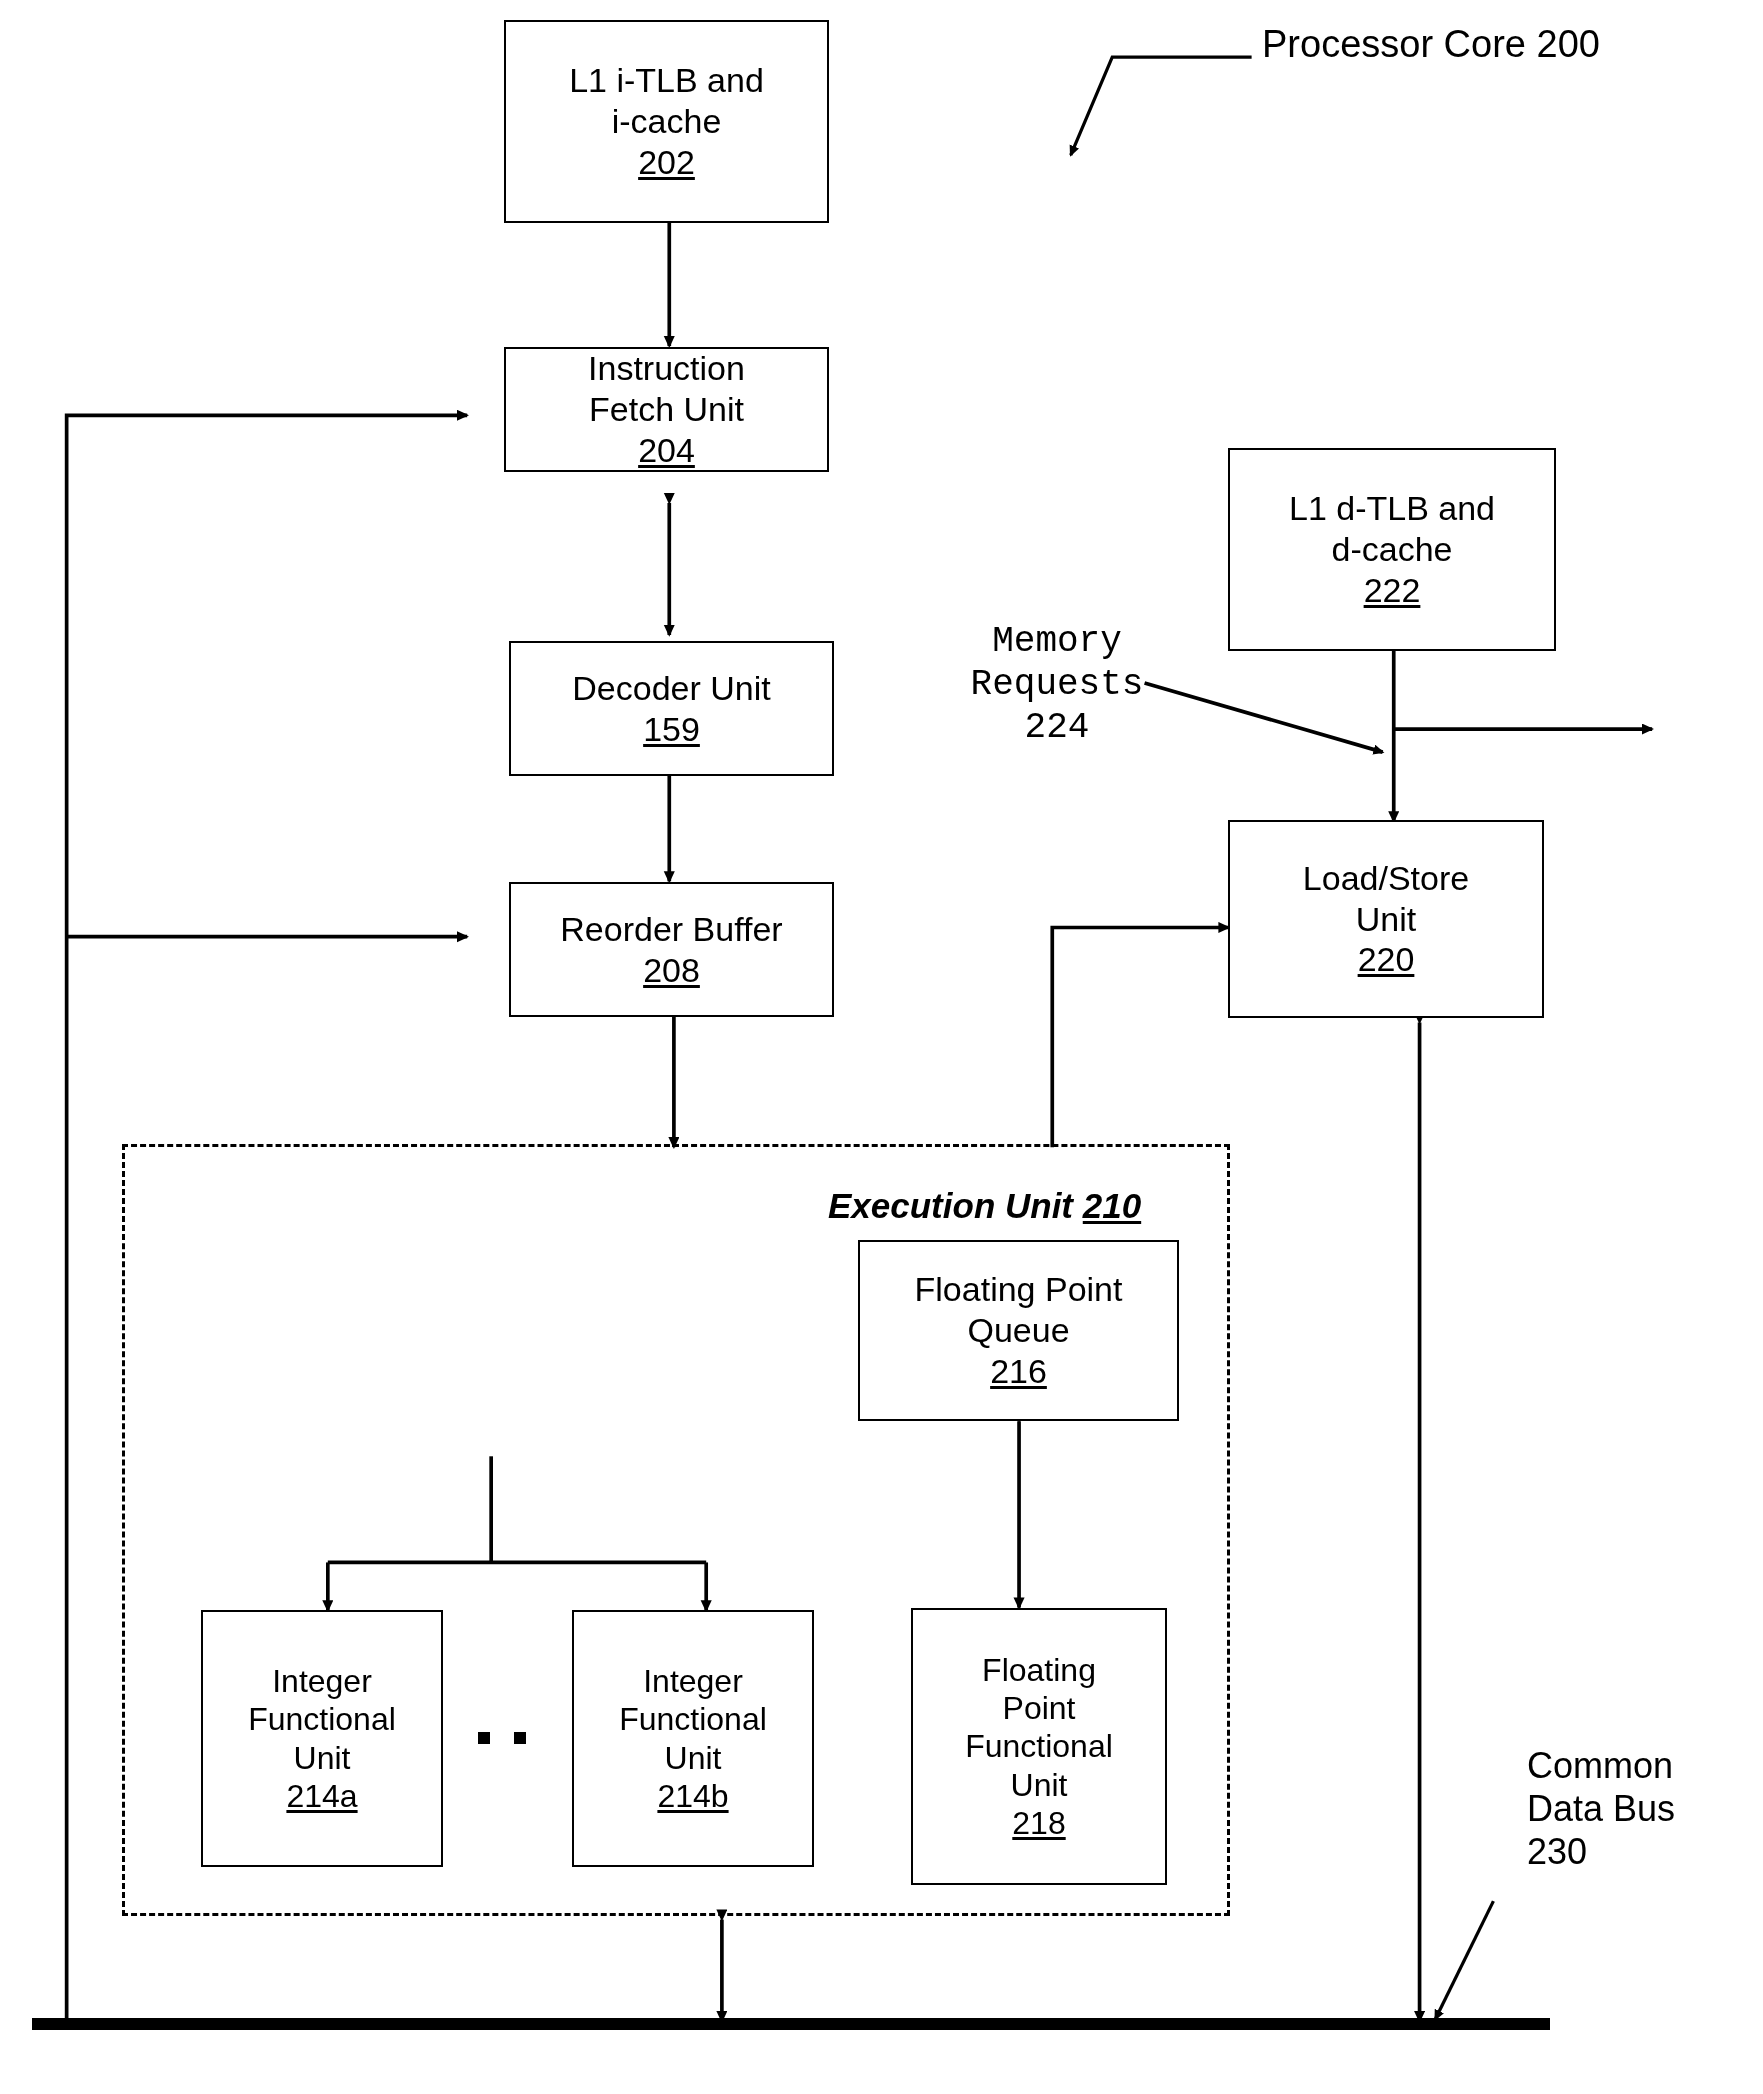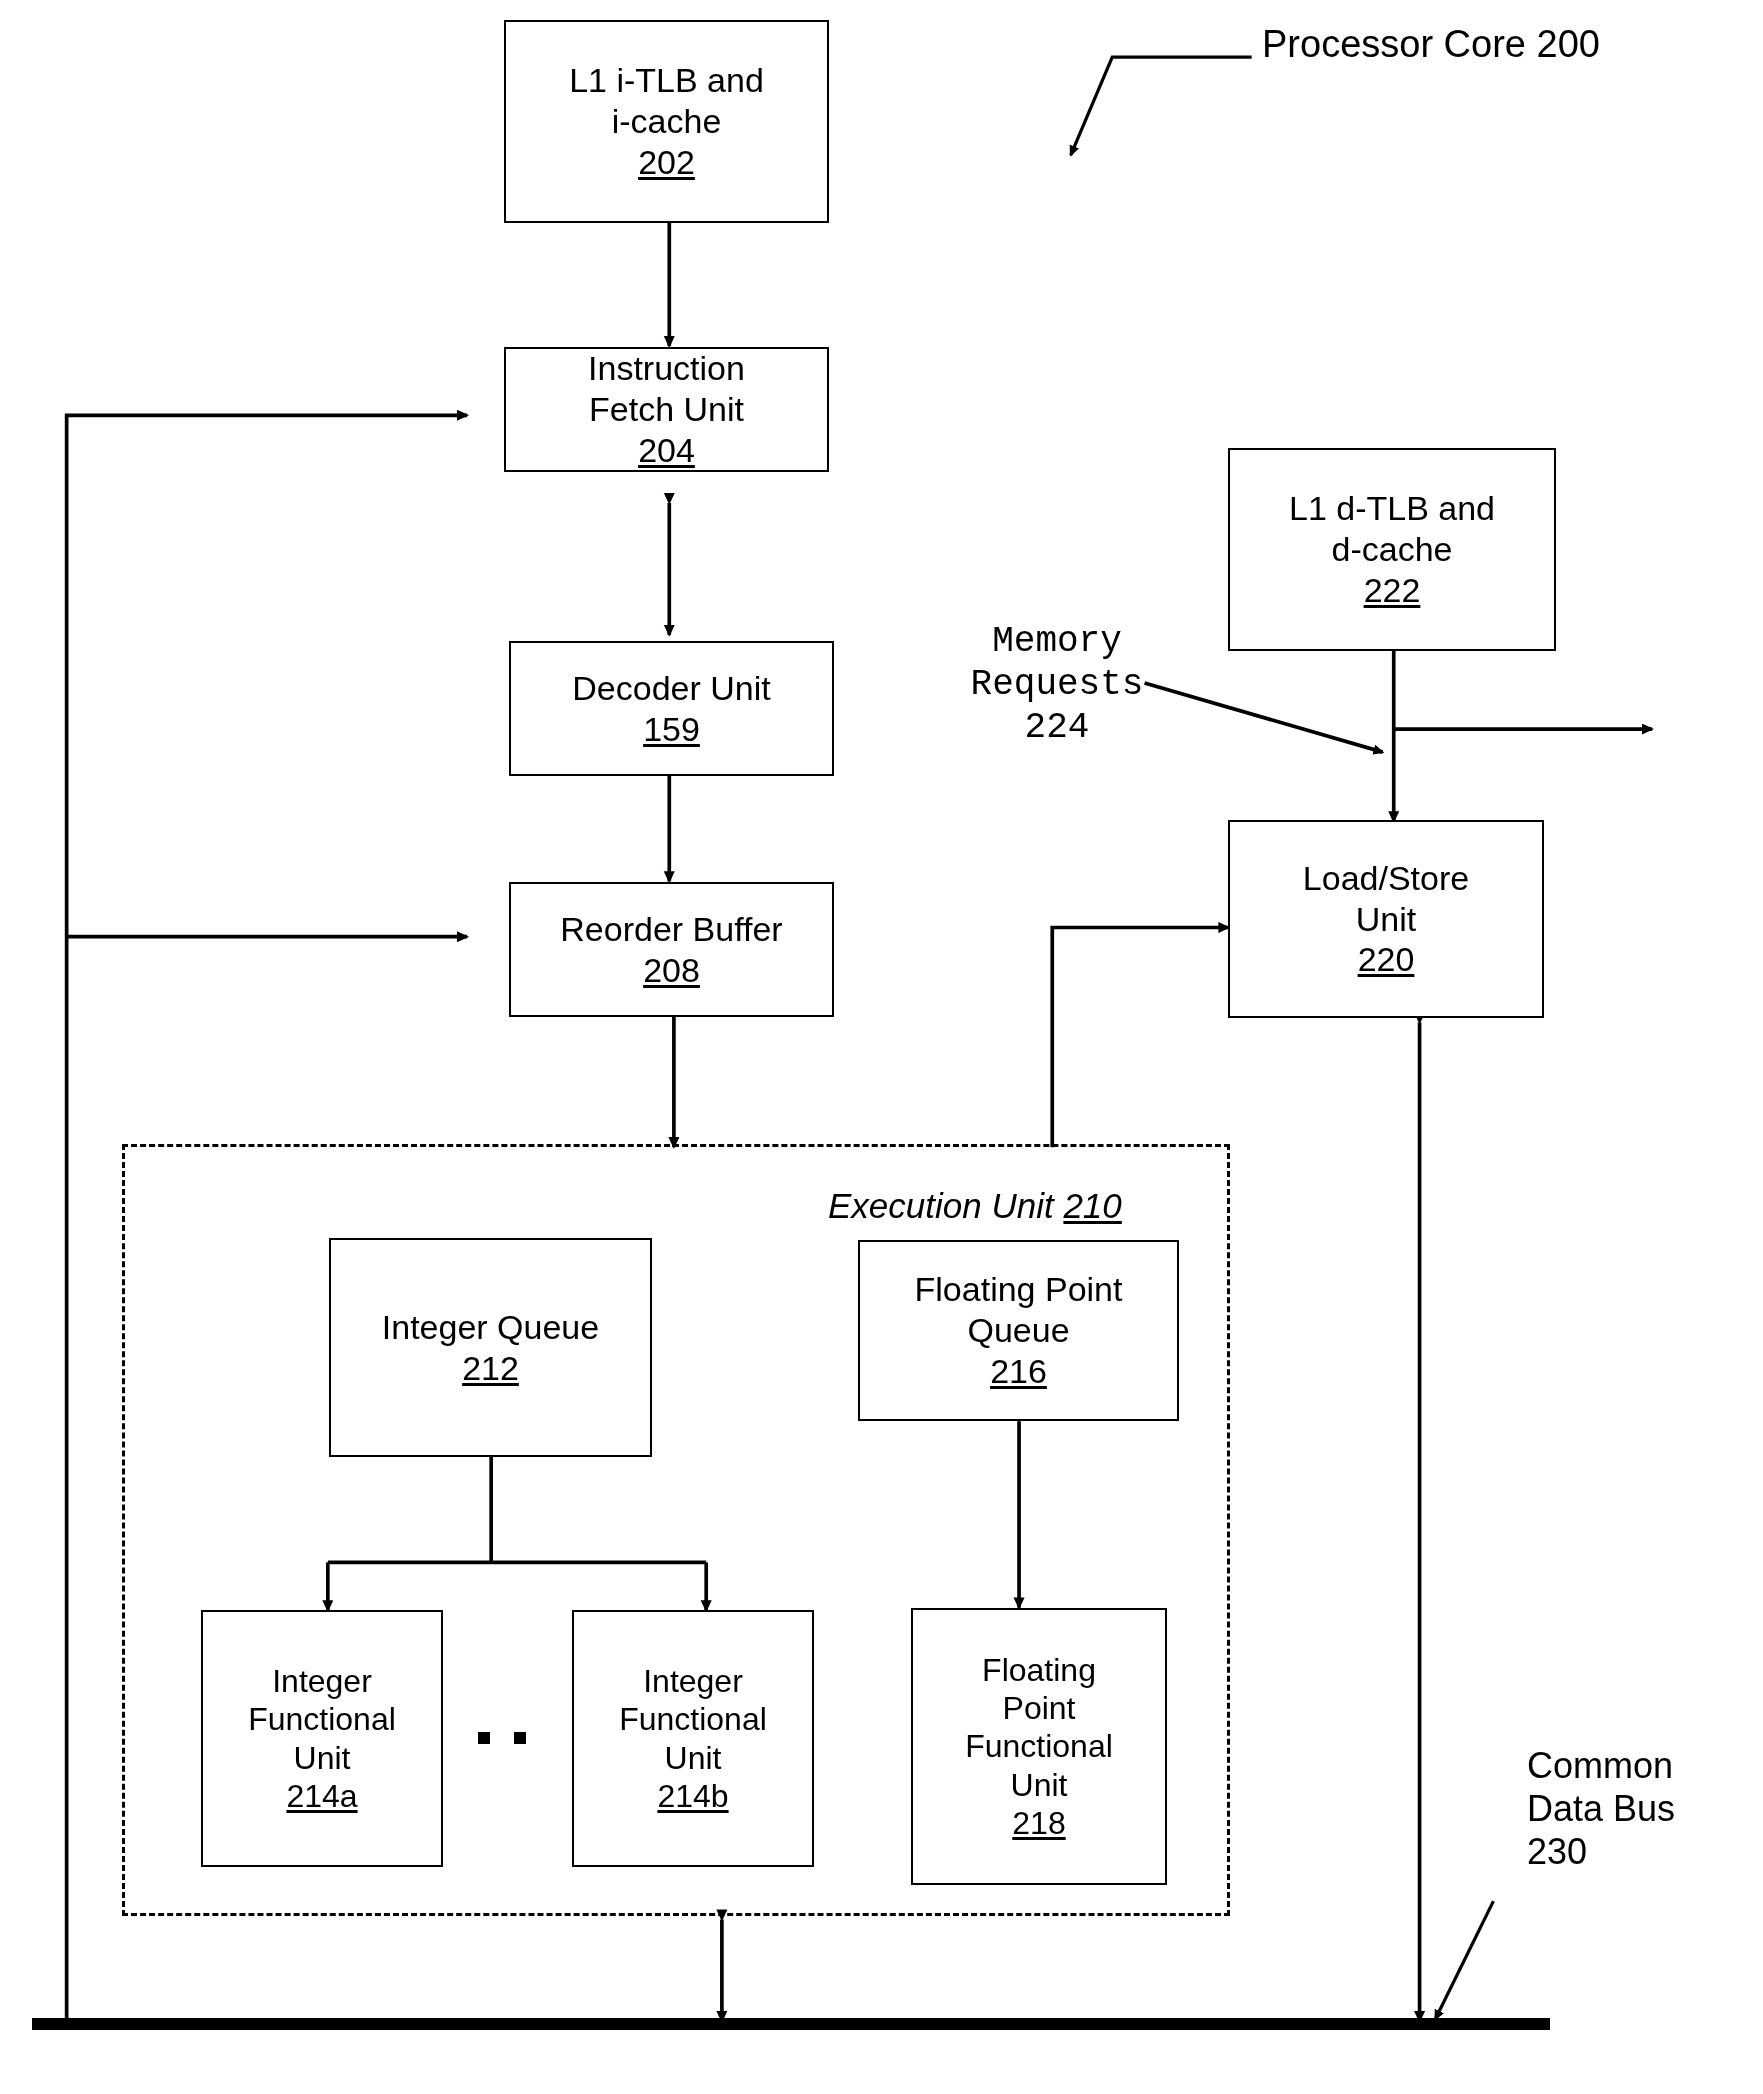--- a/index.html
+++ b/index.html
@@ -9,21 +9,21 @@
 
   .box{position:absolute;border:2.8px solid #000;background:#fff;
        display:flex;flex-direction:column;align-items:center;justify-content:center;
        text-align:center;line-height:1.20;box-sizing:border-box;}
   .box .ln{display:block;white-space:nowrap;}
   .refnum{text-decoration:underline;text-underline-offset:2.8px;}
 
   .lbl{position:absolute;line-height:1.20;white-space:pre-line;}
 
   .dashbox{position:absolute;border:3.7px dashed #000;background:transparent;box-sizing:border-box;}
-  .eu-title{position:absolute;font-style:italic;font-weight:400;white-space:nowrap;}
+  .eu-title{position:absolute;font-style:italic;font-weight:700;white-space:nowrap;}
 
   .busline{position:absolute;background:#000;}
   .dots{position:absolute;display:flex;gap:24px;align-items:center;}
   .dots i{display:block;width:12px;height:12px;background:#000;}
 </style>
 </head>
 <body>
 
 <div id="page">
 
@@ -108,24 +108,20 @@
     <span class="ln refnum">220</span>
   </div>
 
   <div class="dashbox" style="left:122px;top:1144px;width:1108px;height:772px;"></div>
 
   <div class="eu-title" style="left:828px;top:1186px;font-size:35px;">
     <span>Execution Unit</span>
     <span class="refnum">210</span>
   </div>
 
-  <div class="box" style="left:329px;top:1238px;width:323px;height:219px;font-size:34px;">
-    <span class="ln">Integer Queue</span>
-    <span class="ln refnum">212</span>
-  </div>
 
   <div class="box" style="left:858px;top:1240px;width:321px;height:181px;font-size:34px;">
     <span class="ln">Floating Point</span>
     <span class="ln">Queue</span>
     <span class="ln refnum">216</span>
   </div>
 
   <div class="box" style="left:201px;top:1610px;width:242px;height:257px;font-size:32px;">
     <span class="ln">Integer</span>
     <span class="ln">Functional</span>

